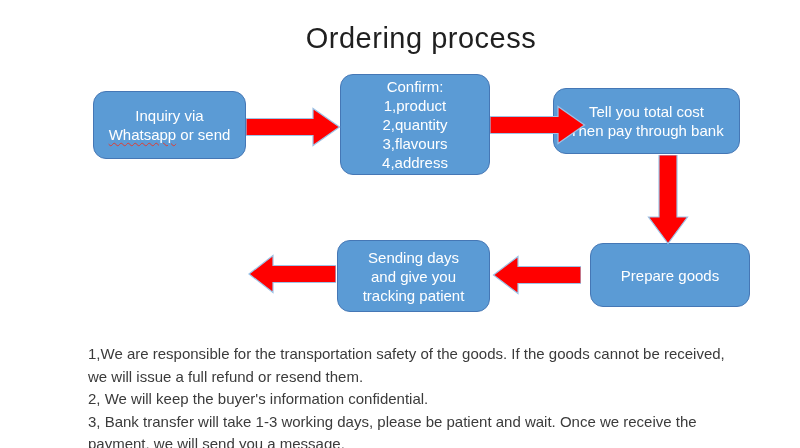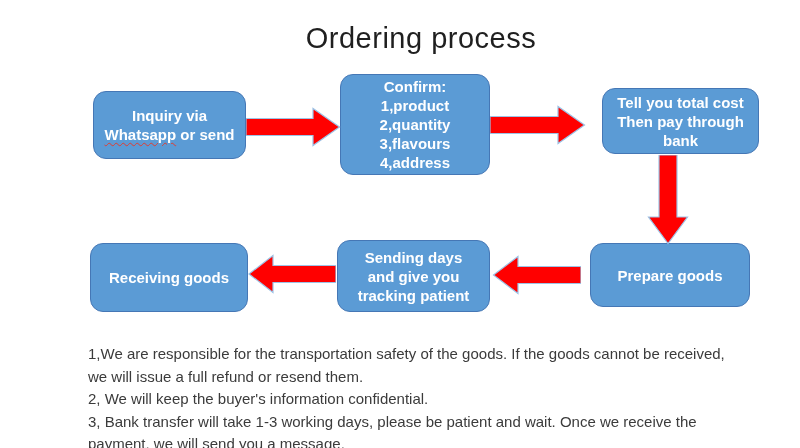--- a/index.html
+++ b/index.html
@@ -8,25 +8,25 @@
     font-family:"Liberation Sans", sans-serif; overflow:hidden;
   }
   .title {
     position:absolute; top:22px; left:0; width:800px; text-align:center;
     font-size:29px; font-weight:400; color:#1f1f1f; letter-spacing:0.5px;padding-left:21px;
   }
   .box {
     position:absolute; background:#5B9BD5; border:1.5px solid #4577B5;
     border-radius:13px; box-sizing:border-box;
     display:flex; flex-direction:column; justify-content:center; align-items:center;
-    color:#ffffff; font-weight:bold; font-size:15px; line-height:19px; text-align:center;
+    color:#ffffff; font-weight:normal; font-size:15px; line-height:19px; text-align:center;
   }
   .box-inquiry   { left:93px;  top:91px;  width:153px; height:68px; }
   .box-confirm   { left:340px; top:74px;  width:150px; height:101px; }
-  .box-cost      { left:602px; top:88px;  width:157px; height:66px; }
+  .box-cost      { left:553px; top:88px;  width:187px; height:66px; }
   .box-prepare   { left:590px; top:243px; width:160px; height:64px; }
   .box-sending   { left:337px; top:240px; width:153px; height:72px; }
   .box-receiving { left:90px;  top:243px; width:158px; height:69px; }
   .spellcheck {
     text-decoration:underline wavy #e03c31;
     text-decoration-thickness:1px; text-underline-offset:2px;
   }
   .arrow { position:absolute; }
   .arrow svg { display:block; }
   .arrow-1    { left:246px; top:107px; }
@@ -67,23 +67,20 @@
   <div class="box box-prepare">
     <div>Prepare goods</div>
   </div>
 
   <div class="box box-sending">
     <div>Sending days</div>
     <div>and give you</div>
     <div>tracking patient</div>
   </div>
 
-  <div class="box box-receiving">
-    <div>Receiving goods</div>
-  </div>
 
   <div class="arrow arrow-1">
     <svg width="95" height="40" viewBox="0 0 95 40">
       <polygon points="0,11.5 67,11.5 67,1.5 93.5,20 67,38.5 67,28.5 0,28.5" fill="#FF0000" stroke="#9DC3E6" stroke-width="1.2"></polygon>
     </svg>
   </div>
 
   <div class="arrow arrow-2">
     <svg width="96" height="40" viewBox="0 0 96 40">
       <polygon points="0,11.5 68,11.5 68,1.5 94.5,20 68,38.5 68,28.5 0,28.5" fill="#FF0000" stroke="#9DC3E6" stroke-width="1.2"></polygon>

